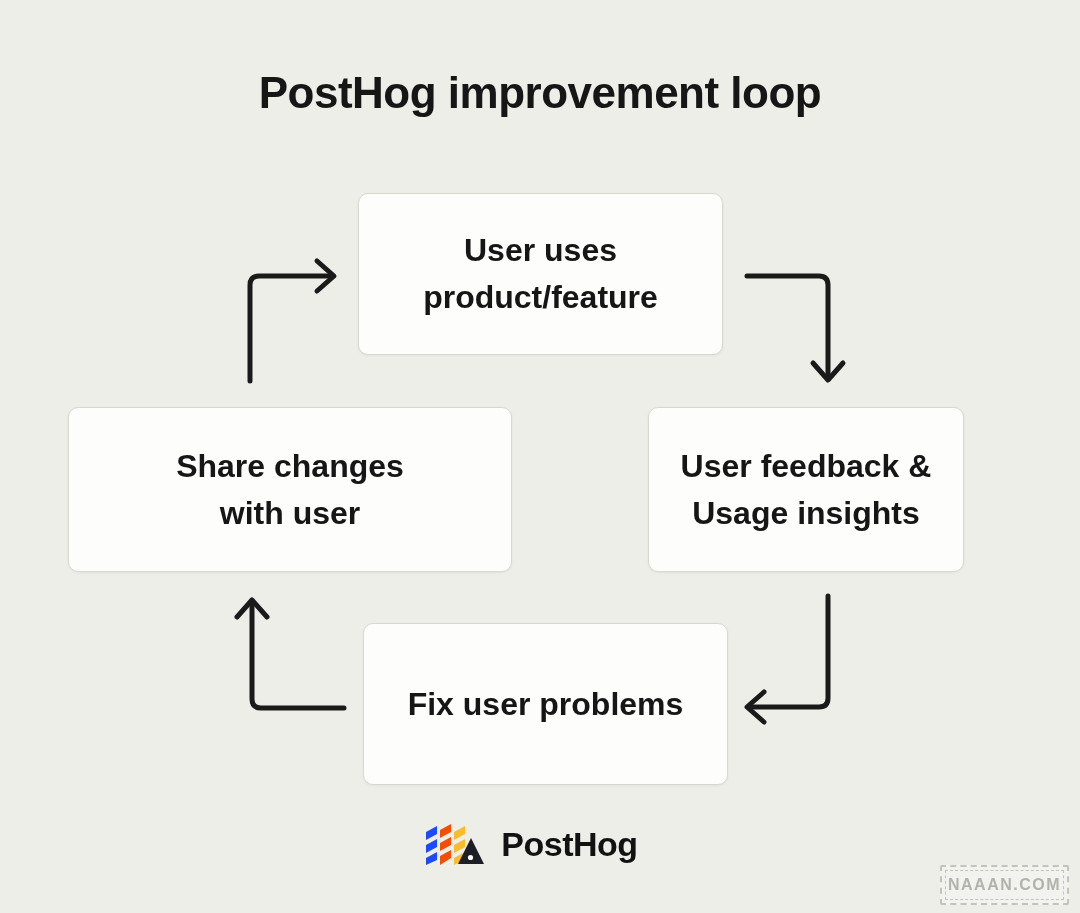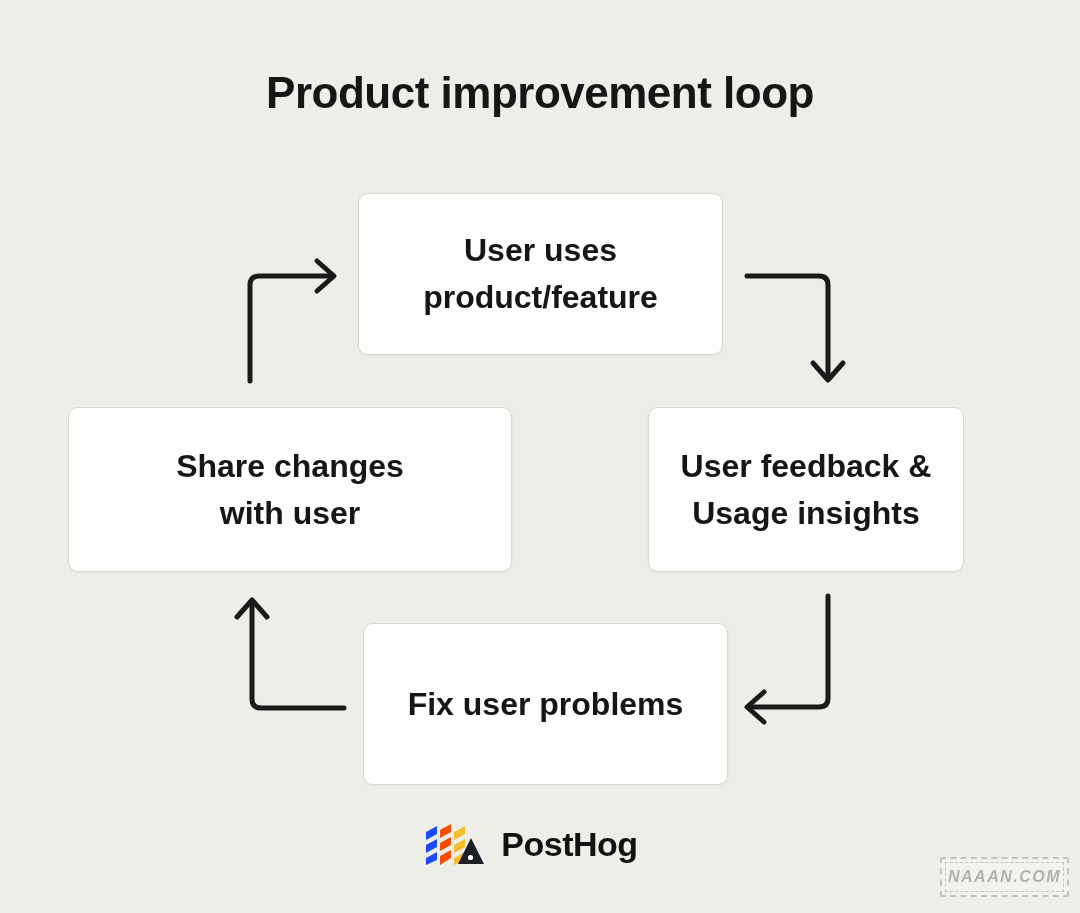--- a/index.html
+++ b/index.html
@@ -70,46 +70,45 @@
   .logo-mark{display:block;}
   .logo-text{
     font-size:34px;
     font-weight:800;
     letter-spacing:-0.5px;
     color:#121212;
   }
 
   .watermark{
     position:absolute;
-    right:11px; bottom:16px;
+    right:11px; bottom:8px;
     width:129px; height:40px;
     border:2px dashed #a9a9a2;
     border-radius:2px;
     padding:3px;
     background:rgba(255,255,255,0.35);
     opacity:0.62;
-    font-style:italic;
   }
   .watermark-inner{
     width:100%;height:100%;
     border:1px dashed #a9a9a2;
     display:flex;align-items:center;justify-content:center;
     font-size:16px;
     font-weight:700;
     letter-spacing:1.5px;
     color:#8f8f89;
     font-family:"Liberation Sans","DejaVu Sans",sans-serif;
   }
 </style>
 </head>
 <body>
 
 <div class="canvas">
 
-  <div class="title">Product improvement loop</div>
+  <div class="title">PostHog improvement loop</div>
 
   <div class="node node-top">
     <div>User uses</div>
     <div>product/feature</div>
   </div>
 
   <div class="node node-right">
     <div>User feedback &amp;</div>
     <div>Usage insights</div>
   </div>

